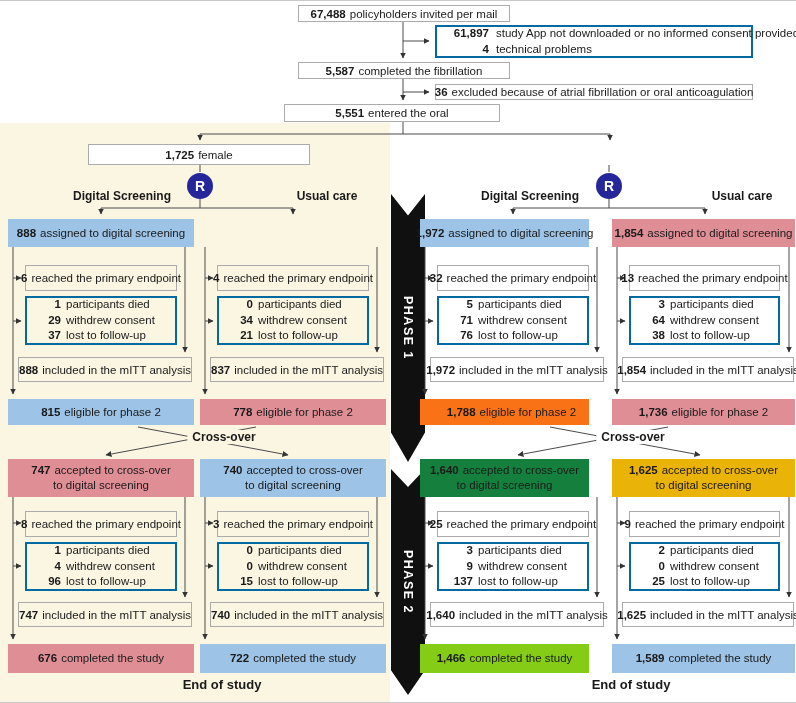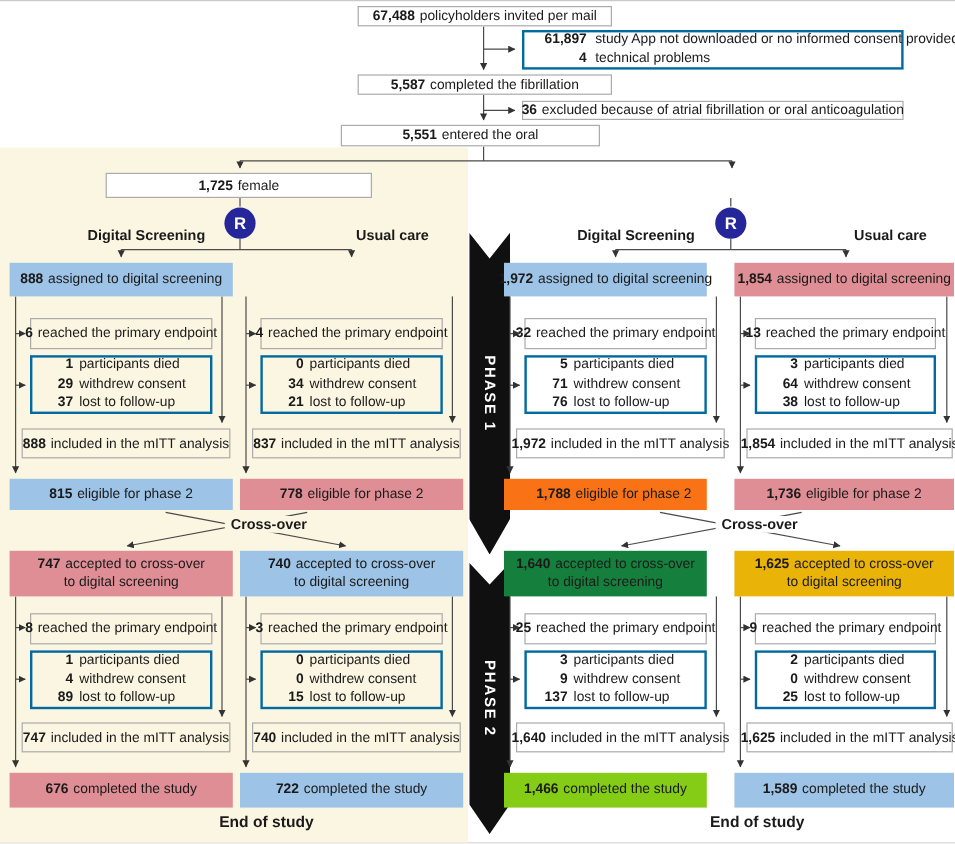--- a/index.html
+++ b/index.html
@@ -226,21 +226,21 @@
   </div>
   <div class="box transparent d0 r-ep2">
     <b>8</b>
     <span>reached the primary endpoint</span>
   </div>
   <div class="numgrid d0 r-loss2">
     <b>1</b>
       <span>participants died</span>
     <b>4</b>
       <span>withdrew consent</span>
-    <b>89</b>
+    <b>96</b>
       <span>lost to follow-up</span>
   </div>
   <div class="box transparent m0 r-mitt2">
     <b>747</b>
     <span>included in the mITT analysis</span>
   </div>
   <div class="fillbox c0 r-comp" style="background-color: rgb(223, 142, 150);">
     <div class="ln"><b>676</b><span>completed the study</span></div>
   </div>
 

